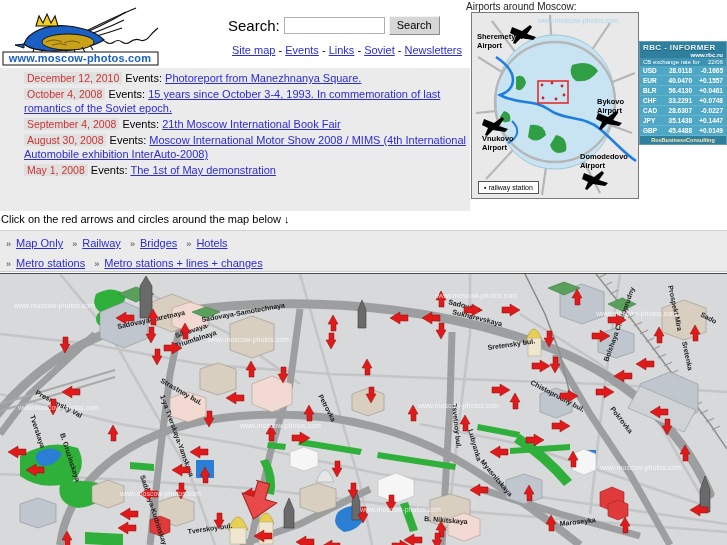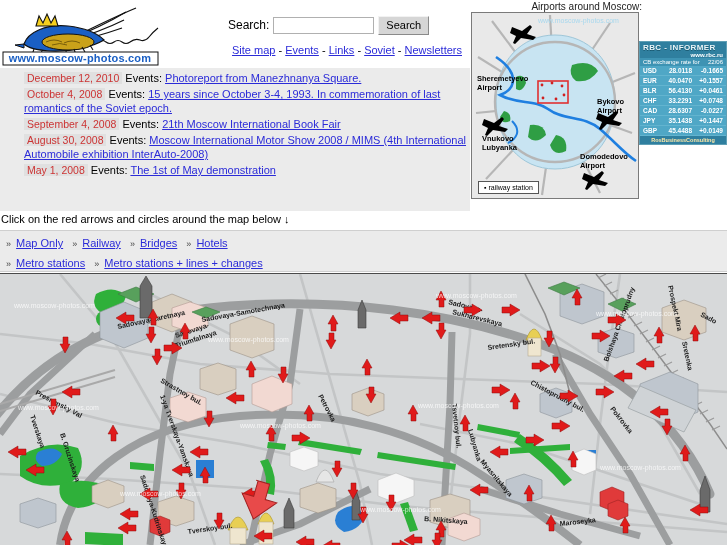--- a/index.html
+++ b/index.html
@@ -18,21 +18,21 @@
   .leftpanel{position:absolute;left:0;top:0;width:470px;height:211px;background:#ebebeb;}
   .headerband{position:absolute;left:0;top:0;width:470px;height:68px;background:#ffffff;}
 
   
   .logo{position:absolute;left:2px;top:2px;width:157px;height:64px;background:#fff;}
   .logo svg{display:block;}
 
   
   .searchrow{position:absolute;left:228px;top:14px;width:235px;height:22px;
     display:flex;align-items:center;gap:4px;}
-  .searchlabel{font-size:12px;color:#000;}
+  .searchlabel{font-size:15px;color:#000;}
   .searchinput{width:95px;height:13px;border:1px solid #b0b0b0;background:#fff;
     font-size:10px;font-family:"Liberation Sans",sans-serif;padding:1px 2px;
     box-sizing:content-box;outline:none;}
   .searchbtn{height:19px;min-width:48px;padding:0 7px;background:#d6d6d6;
     border:1px solid #8a8a8a;border-top-color:#f2f2f2;border-left-color:#f2f2f2;
     font-size:11px;font-family:"Liberation Sans",sans-serif;color:#000;cursor:pointer;}
 
   .navrow{position:absolute;left:0;top:44px;width:466px;text-align:right;
     padding-right:4px;box-sizing:border-box;font-size:11px;}
   .navrow a{color:#2b2bd8;text-decoration:underline;}
@@ -40,21 +40,21 @@
 
   
   .news{position:absolute;left:0;top:70px;width:470px;}
   .newsline{padding:1px 4px 1px 24px;line-height:14px;font-size:11px;}
   .nd{color:#cc3333;background:#e0e0e0;padding:0 3px;font-size:10.5px;white-space:nowrap;}
   .ncat{color:#000;}
   .news a{color:#2b2bd8;text-decoration:underline;}
 
   
   .airwrap{position:absolute;left:466px;top:0;width:176px;height:200px;}
-  .airtitle{position:absolute;left:0;top:1px;width:176px;text-align:right;
+  .airtitle{position:absolute;left:0;top:1px;width:176px;text-align:left;
     font-size:10px;color:#222;}
   .airmap{position:absolute;left:5px;top:12px;width:166px;height:185px;
     background:#e8e8e8;border:1px solid #7a7a7a;overflow:hidden;}
   .airmap svg{position:absolute;left:0;top:0;}
   .airlabel{position:absolute;font-size:7.5px;color:#000;line-height:8.5px;font-weight:bold;}
   .legendbox{position:absolute;left:6px;bottom:4px;background:#fff;border:1px solid #555;
     font-size:7px;padding:2px 5px;color:#000;}
 
   
   .rbc{position:absolute;left:639px;top:14px;width:86px;background:#1d4ed8;
@@ -233,23 +233,23 @@
           </g>
 
           <g fill="#000">
             <path d="M40 14 l10 4 8-6 2 2-5 7 9 3-3 3-12-2-6 6-2-1 3-7-6-3z"></path>
             <path d="M126 100 l10 4 8-6 2 2-5 7 9 3-3 3-12-2-6 6-2-1 3-7-6-3z"></path>
             <path d="M12 106 l10 4 8-6 2 2-5 7 9 3-3 3-12-2-6 6-2-1 3-7-6-3z"></path>
             <path d="M112 160 l10 4 8-6 2 2-5 7 9 3-3 3-12-2-6 6-2-1 3-7-6-3z"></path>
           </g>
         </svg>
         <div class="wm" style="left:66px;top:4px;color:#a8d8ee;">www.moscow-photos.com</div>
-        <div class="airlabel" style="left:5px;top:20px;width:50px;margin-top:42px;">Sheremetyevo Airport</div>
+        <div class="airlabel" style="left:5px;top:20px;width:50px;">Sheremetyevo Airport</div>
         <div class="airlabel" style="left:125px;top:85px;width:42px;">Bykovo Airport</div>
-        <div class="airlabel" style="left:10px;top:122px;width:42px;">Vnukovo Lubyanka</div>
+        <div class="airlabel" style="left:10px;top:122px;width:42px;">Vnukovo Airport</div>
         <div class="airlabel" style="left:108px;top:140px;width:56px;">Domodedovo Airport</div>
         <div class="legendbox">
           <span>▪</span>
           <span>railway station</span>
         </div>
       </div>
     </div>
 
     <div class="rbc">
       <div class="rbc-h">

